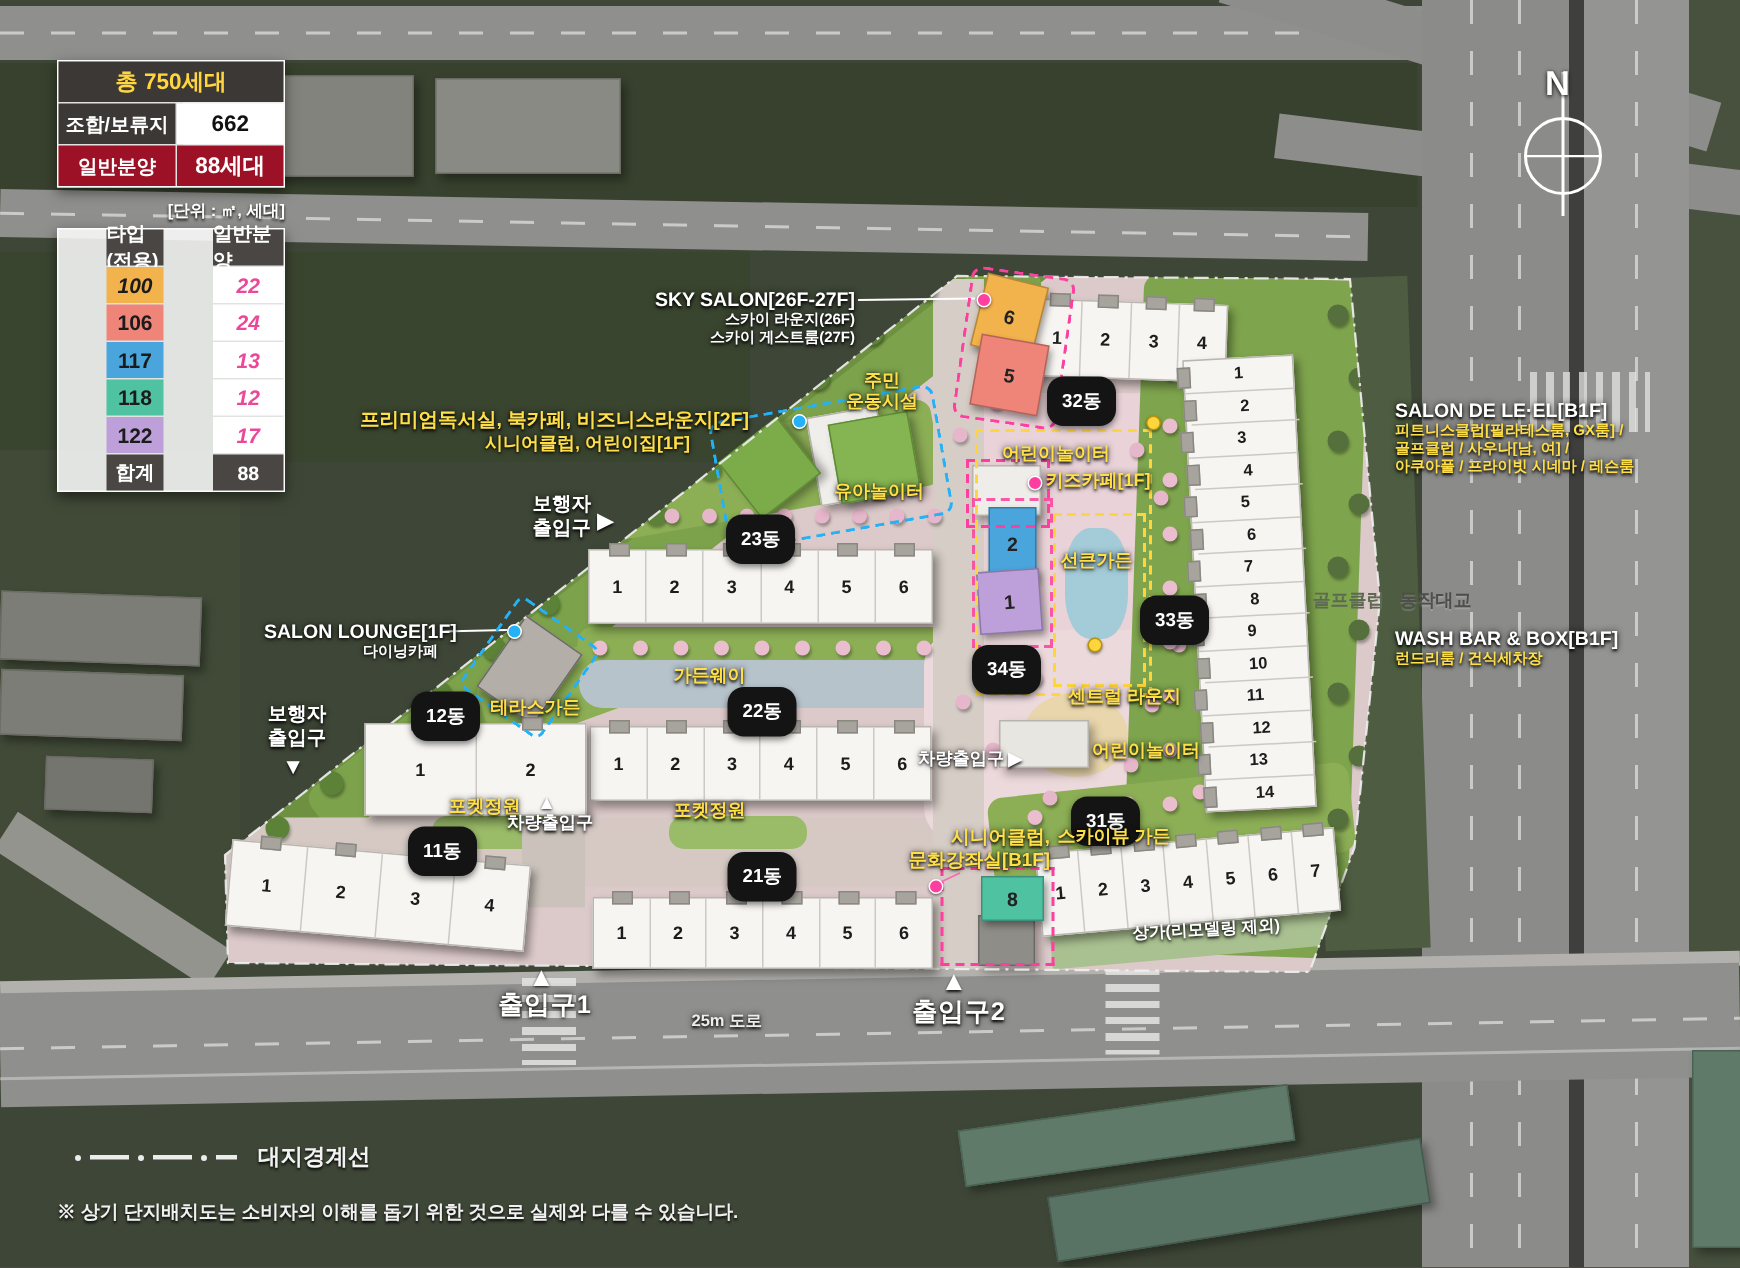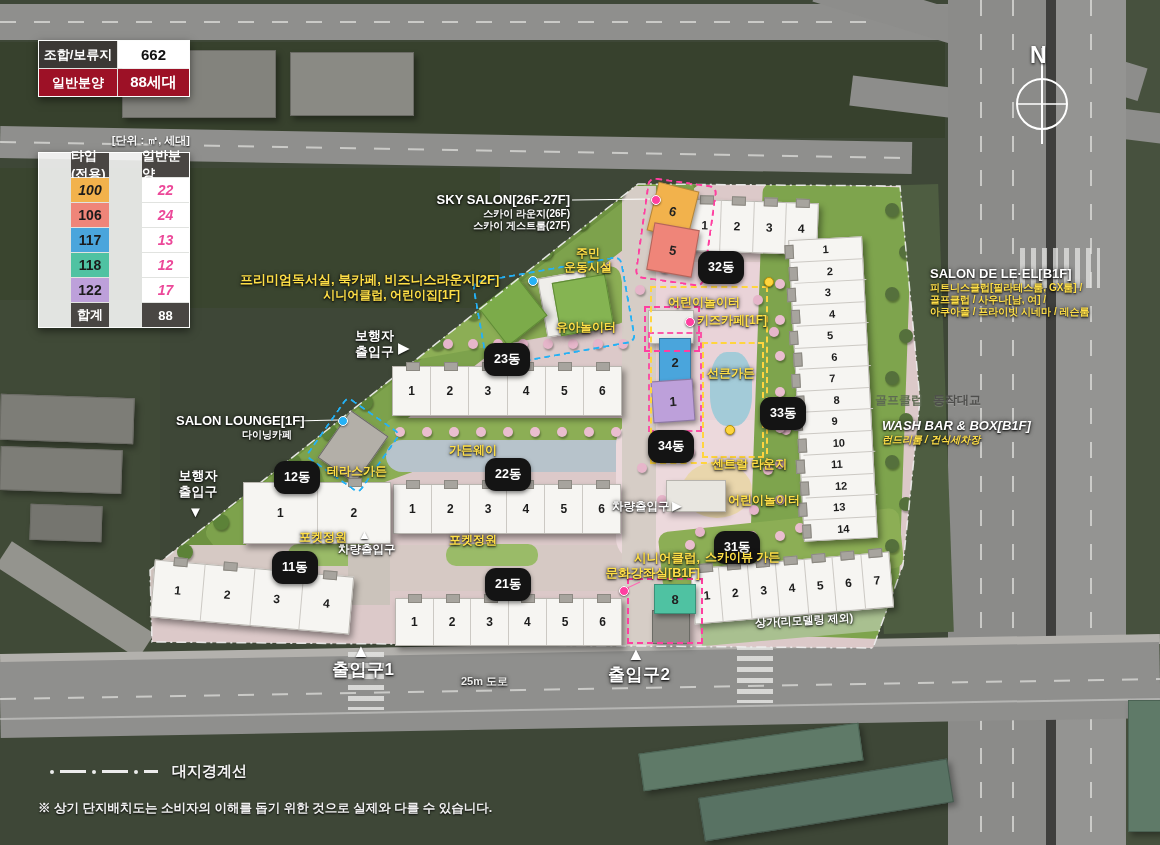--- a/index.html
+++ b/index.html
@@ -344,21 +344,21 @@
   <div class="lbl" style="left:176px;top:413px;width:116px;text-align:right;">
     <div class="w-title">SALON LOUNGE[1F]</div>
     <div class="w-sub">다이닝카페</div>
   </div>
   <div class="lbl" style="left:930px;top:266px;width:140px;">
     <div class="w-title">SALON DE LE·EL[B1F]</div>
     <div class="y-lbl" style="position:static;font-size:10px;">피트니스클럽[필라테스룸, GX룸] /</div>
     <div class="y-lbl" style="position:static;font-size:10px;">골프클럽 / 사우나[남, 여] /</div>
     <div class="y-lbl" style="position:static;font-size:10px;">아쿠아풀 / 프라이빗 시네마 / 레슨룸</div>
   </div>
-  <div class="lbl" style="left:882px;top:418px;width:140px;font-style:italic;">
+  <div class="lbl" style="left:930px;top:418px;width:140px;">
     <div class="w-title">WASH BAR &amp; BOX[B1F]</div>
     <div class="y-lbl" style="position:static;font-size:10px;">런드리룸 / 건식세차장</div>
   </div>
   <div class="lbl y-lbl" style="left:572px;top:551px;width:128px;text-align:right;font-size:12.5px;">
     <div>시니어클럽,</div>
     <div>문화강좌실[B1F]</div>
   </div>
   <div class="lbl y-lbl" style="left:556px;top:246px;width:64px;text-align:center;">
     <div>주민</div>
     <div>운동시설</div>
@@ -395,20 +395,21 @@
   <div class="lbl tri" style="left:352px;top:642px;font-size:18px;">▲</div>
   <div class="lbl gate-big" style="left:332px;top:660px;">출입구1</div>
   <div class="lbl tri" style="left:627px;top:645px;font-size:18px;">▲</div>
   <div class="lbl gate-big" style="left:608px;top:665px;">출입구2</div>
 
   <div class="lbl gate-small" style="left:461px;top:675px;font-size:11px;color:#ededeb;text-align:center;">25m 도로</div>
   <div class="lbl gray-lbl" style="left:933px;top:393px;">동작대교</div>
   <div class="lbl gray-lbl" style="left:875px;top:393px;color:#5d6a52;text-shadow:none;">골프클럽</div>
 
   <div class="tbl sum-tbl" style="left:38px;top:40px;">
+    <div class="cell title">총 750세대</div>
     <div class="cell dark">조합/보류지</div>
     <div class="cell val">662</div>
     <div class="cell dark" style="background: rgb(157, 17, 38);">일반분양</div>
     <div class="cell val" style="color: rgb(255, 255, 255); background: rgb(157, 17, 38);">88세대</div>
   </div>
   <div class="unit-note" style="left:72px;top:133px;width:118px;text-align:right;">[단위 : ㎡, 세대]</div>
 
   <div class="tbl type-tbl" style="left:38px;top:152px;">
     <div class="cell head">타입(전용)</div>
     <div class="cell head">일반분양</div>

